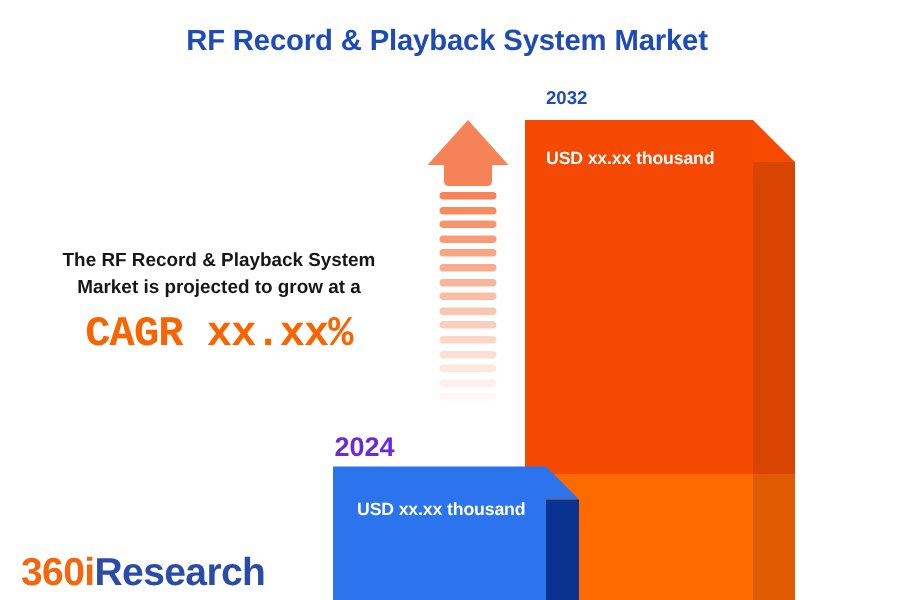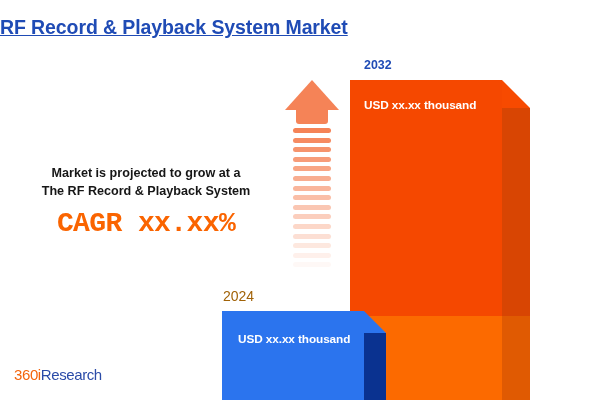--- a/index.html
+++ b/index.html
@@ -20,26 +20,25 @@
     background: #ffffff;
     overflow: hidden;
   }
 
   
   .title {
     position: absolute;
     left: 0;
     top: 16px;
     width: 596px;
-    text-align: left;
+    text-align: center;
     font-size: 19.5px;
     font-weight: bold;
     color: #1f4bb5;
     letter-spacing: -0.1px;
-    text-decoration: underline;
   }
 
   
   .statement {
     position: absolute;
     left: 12px;
     top: 165px;
     width: 268px;
     text-align: center;
   }
@@ -57,22 +56,22 @@
     letter-spacing: -0.6px;
     white-space: nowrap;
     font-family: Liberation Mono, monospace;
   }
 
   
   .logo {
     position: absolute;
     left: 14px;
     top: 366px;
-    font-size: 15px;
-    font-weight: normal;
+    font-size: 26px;
+    font-weight: bold;
     letter-spacing: -0.4px;
   }
   .logo .lg-orange { color: #f4650d; }
   .logo .lg-blue   { color: #2b4ba8; }
 
   
   .bar2032-wrap {
     position: absolute;
     left: 350px;
     top: 80px;
@@ -184,23 +183,23 @@
     font-size: 11.8px;
     font-weight: bold;
     color: #ffffff;
     letter-spacing: -0.1px;
     white-space: nowrap;
   }
   .year2024 {
     position: absolute;
     left: 223px;
     top: 288px;
-    font-size: 14px;
-    font-weight: normal;
-    color: #a16207;
+    font-size: 18px;
+    font-weight: bold;
+    color: #6d28d9;
   }
 
   
   .arrow {
     position: absolute;
     left: 284px;
     top: 80px;
     width: 56px;
     height: 205px;
   }
@@ -238,22 +237,22 @@
   }
 </style>
 </head>
 <body>
 
 <div class="canvas">
 
   <div class="title">RF Record &amp; Playback System Market</div>
 
   <div class="statement">
+    <div class="statement-line">The RF Record &amp; Playback System</div>
     <div class="statement-line">Market is projected to grow at a</div>
-    <div class="statement-line">The RF Record &amp; Playback System</div>
     <div class="cagr">CAGR xx.xx%</div>
   </div>
 
   <div class="logo">
     <span class="lg-orange">360i</span><span class="lg-blue">Research</span>
   </div>
 
   <div class="year2032">2032</div>
 
   <div class="bar2032-wrap">

